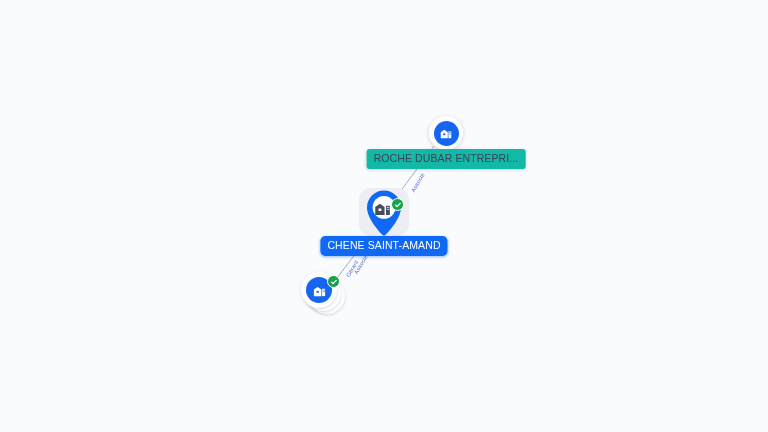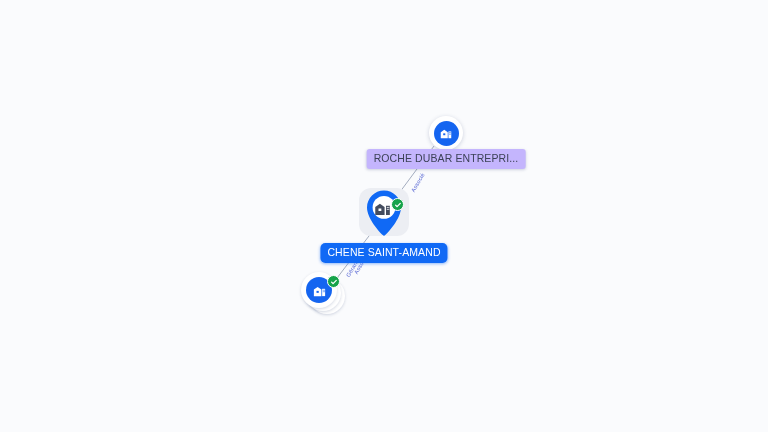--- a/index.html
+++ b/index.html
@@ -131,21 +131,21 @@
     position: absolute;
     white-space: nowrap;
     font-size: 10.5px;
     letter-spacing: 0.1px;
     line-height: 1;
     padding: 4px 7px 5px 7px;
     border-radius: 3px;
     transform: translateX(-50%);
   }
   .label.plain {
-    background: #c4b5fd;
+    background: #14b8a6;
     color: #3c4257;
     box-shadow: 0 1px 3px rgba(40,60,110,0.22);
   }
   .label.selected {
     background: #1069f5;
     color: #ffffff;
     border-radius: 5px;
     box-shadow: 0 1px 3px rgba(16,105,245,0.45);
   }
 
@@ -210,21 +210,21 @@
           <rect x="5.4" y="11.2" width="3.4" height="3.0" fill="#ffffff"></rect>
         </svg>
       </div>
     </div>
     <div class="badge" style="left:7px; top:-14px;">
       <svg width="8" height="8" viewBox="0 0 12 12">
         <path d="M2.4 6.2l2.2 2.3 4.8-4.9" fill="none" stroke="#ffffff" stroke-width="1.9" stroke-linecap="round" stroke-linejoin="round"></path>
       </svg>
     </div>
   </div>
-  <div class="label selected" style="left:384px; top:243px;">CHENE SAINT-AMAND</div>
+  <div class="label selected" style="left:384px; top:236px;">CHENE SAINT-AMAND</div>
 
   <div class="node" style="left:323px; top:294px;">
     <div class="stack">
       <div class="sheet s3"></div>
       <div class="sheet s2"></div>
       <div class="sheet s1"></div>
       <div class="inner-disc">
         <svg width="15" height="15" viewBox="0 0 24 24" fill="#ffffff">
           <path d="M3 21V10.5l6-4.2 6 4.2V21H3z"></path>
           <path d="M16.2 21V9.3h4.8V21h-4.8z"></path>

